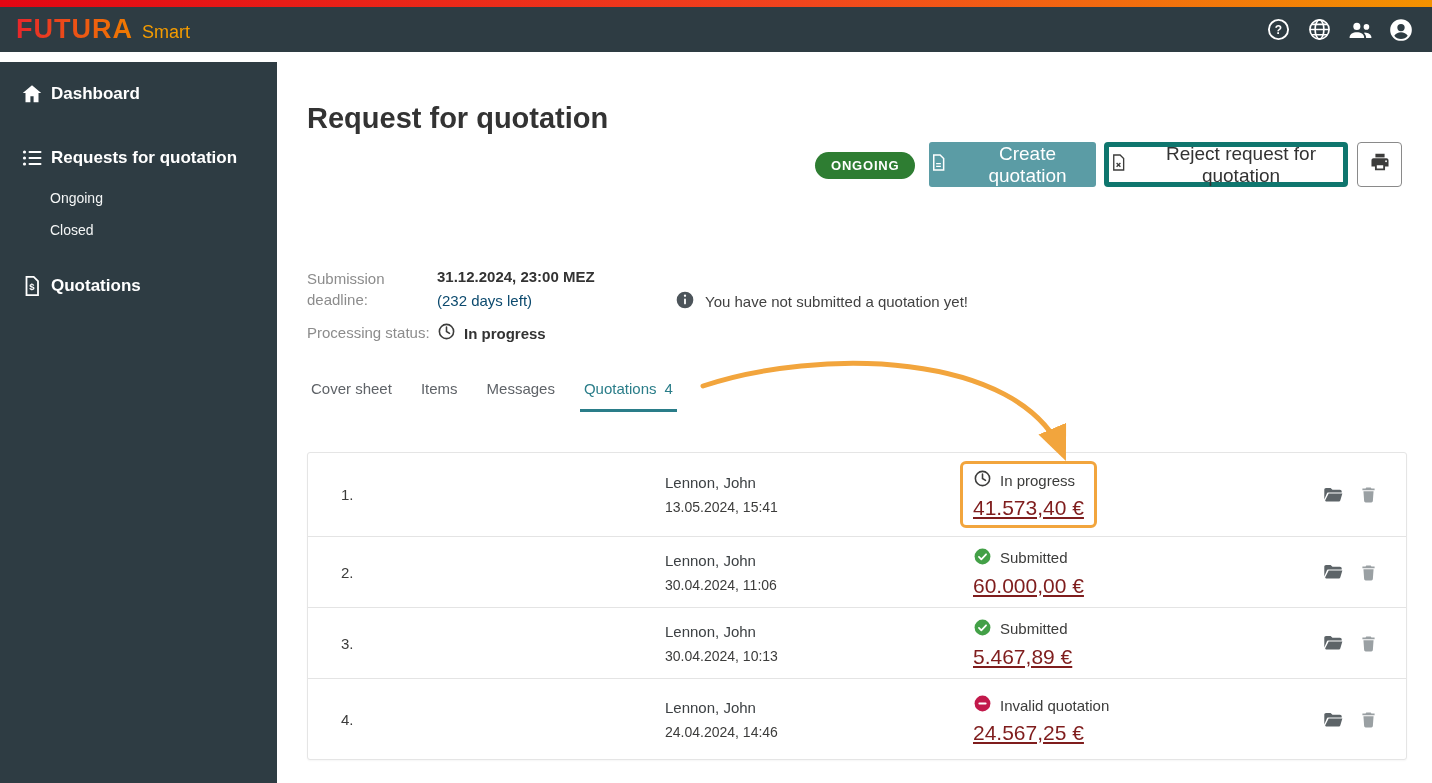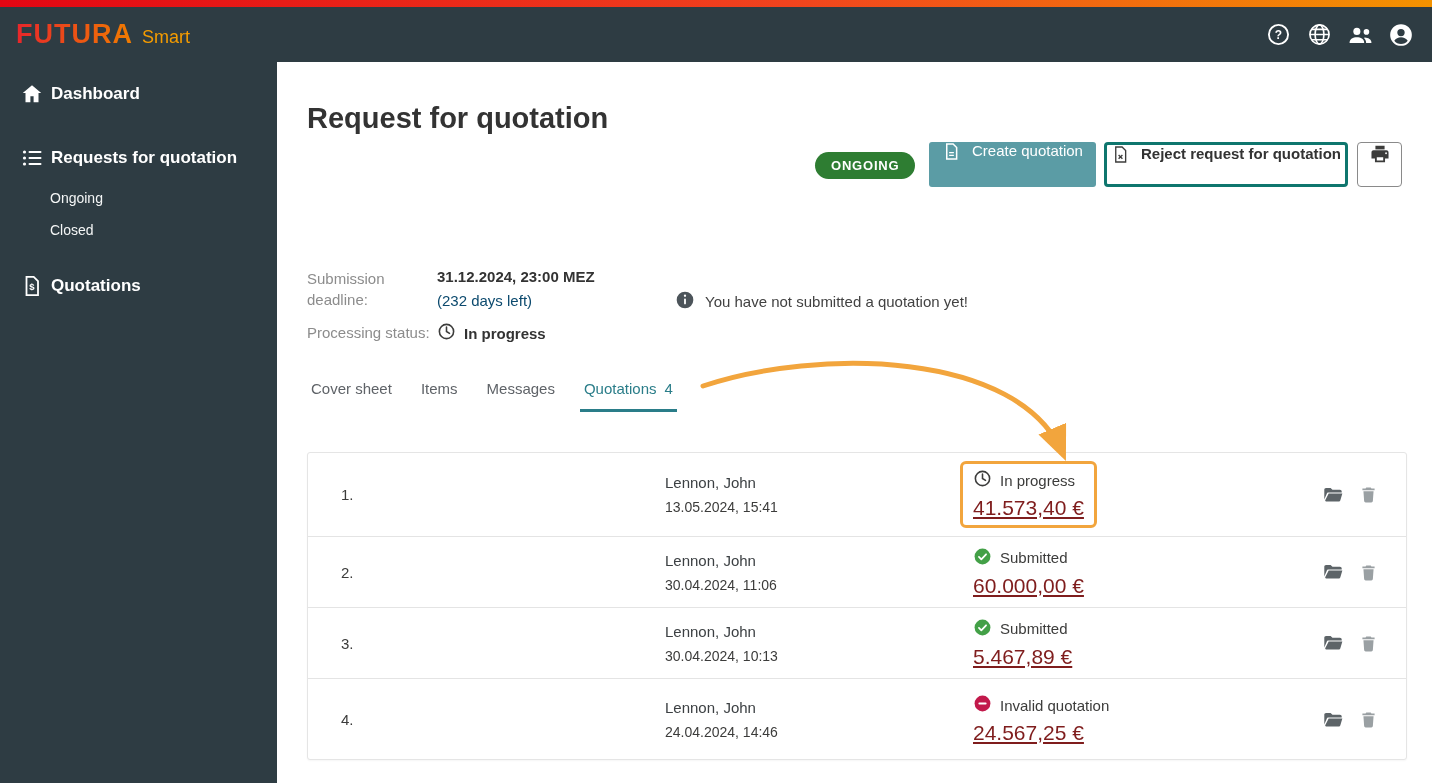--- a/index.html
+++ b/index.html
@@ -5,21 +5,21 @@
   * { margin:0; padding:0; box-sizing:border-box; }
   html,body { width:1432px; height:783px; }
   body {
     font-family:"Liberation Sans", sans-serif;
     position:relative; background:#fff; color:#3c3c3b; overflow:hidden;
   }
   
   .top-strip { position:absolute; top:0; left:0; width:100%; height:7px;
     background:linear-gradient(90deg,#e30613 0%, #f1431e 55%, #f39200 100%); z-index:20; }
   
-  .app-header { position:absolute; top:7px; left:0; width:100%; height:55px;
+  .app-header { position:absolute; top:7px; left:0; width:100%; height:45px;
     background:#2e3c43; display:flex; align-items:center; justify-content:space-between; padding:0 16px; z-index:10; }
   .brand-wrap { display:flex; align-items:baseline; }
   .brand { font-size:27px; font-weight:bold; letter-spacing:1px;
     background:linear-gradient(90deg,#e8262b,#f07d00);
     -webkit-background-clip:text; background-clip:text; -webkit-text-fill-color:transparent; }
   .brand-suffix { font-size:18px; color:#f59c00; margin-left:9px; font-weight:400; }
   .hdr-icons { display:flex; align-items:center; gap:11px; }
   .hdr-icons .hicon { width:30px; height:30px; display:flex; align-items:center; justify-content:center; cursor:pointer; }
   
   .sidebar { position:absolute; top:62px; left:0; width:324px; height:721px;
@@ -30,26 +30,26 @@
   .nav-sub { padding:8px 20px 8px 50px; font-size:14px; font-weight:400; color:#f4f6f6; cursor:pointer; }
   .nav-gap { height:16px; }
   
   .main { position:absolute; top:62px; left:277px; width:1155px; height:721px; background:#fff; }
   .page-title { position:absolute; left:30px; top:40px; font-size:29px; font-weight:700; color:#333; }
   .page-subtitle { position:absolute; left:30px; top:84px; display:flex; gap:38px;
     font-size:27px; font-weight:700; color:#333; line-height:40px; }
   .page-subtitle .subject { white-space:pre-line; }
   .badge-ongoing { position:absolute; left:538px; top:90px; background:#2e7d32; color:#fff;
     font-size:13px; font-weight:700; letter-spacing:0.8px; padding:6px 16px; border-radius:15px; }
-  .btn { display:flex; align-items:flex-start; justify-content:center; gap:11px; font-size:15px;
+  .btn { display:flex; align-items:center; justify-content:center; gap:11px; font-size:19px;
     font-family:"Liberation Sans",sans-serif; cursor:pointer; }
   .btn-create { position:absolute; left:652px; top:80px; width:167px; height:45px;
     background:#5b9ca5; color:#fff; border:none; border-radius:3px; }
   .btn-reject { position:absolute; left:827px; top:80px; width:244px; height:45px;
-    background:#fff; color:#333; border:3px solid #0f766e; border-radius:4px;font-weight:bold; }
+    background:#fff; color:#333; border:5px solid #0f766e; border-radius:4px; }
   .btn-print { position:absolute; left:1080px; top:80px; width:45px; height:45px;
     background:#fff; border:1px solid #8a8a8a; border-radius:4px; }
   
   .meta { position:absolute; left:30px; top:206px; width:380px; }
   .meta-row { display:flex; margin-bottom:12px; }
   .meta-label { width:130px; color:#8c8c8c; font-size:15px; line-height:1.4; }
   .meta-value b { font-size:15px; color:#333; }
   .meta-note { font-size:15px; color:#0c4a6e; margin-top:6px; }
   .meta-status { display:flex; align-items:center; gap:8px; font-weight:700; font-size:15px; color:#333; }
   .info-note { position:absolute; left:398px; top:228px; display:flex; align-items:center; gap:10px;

